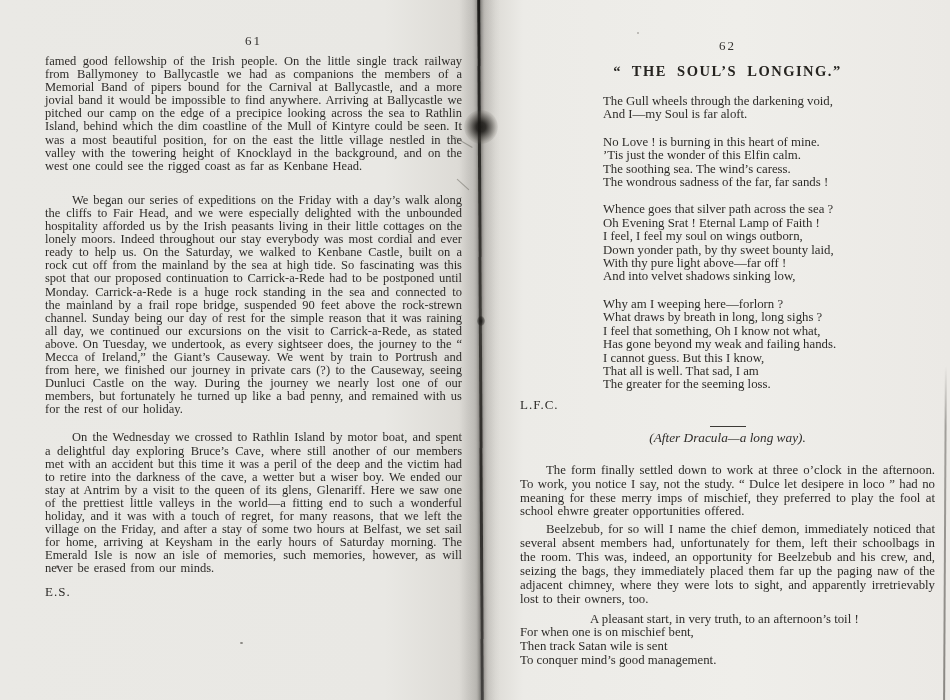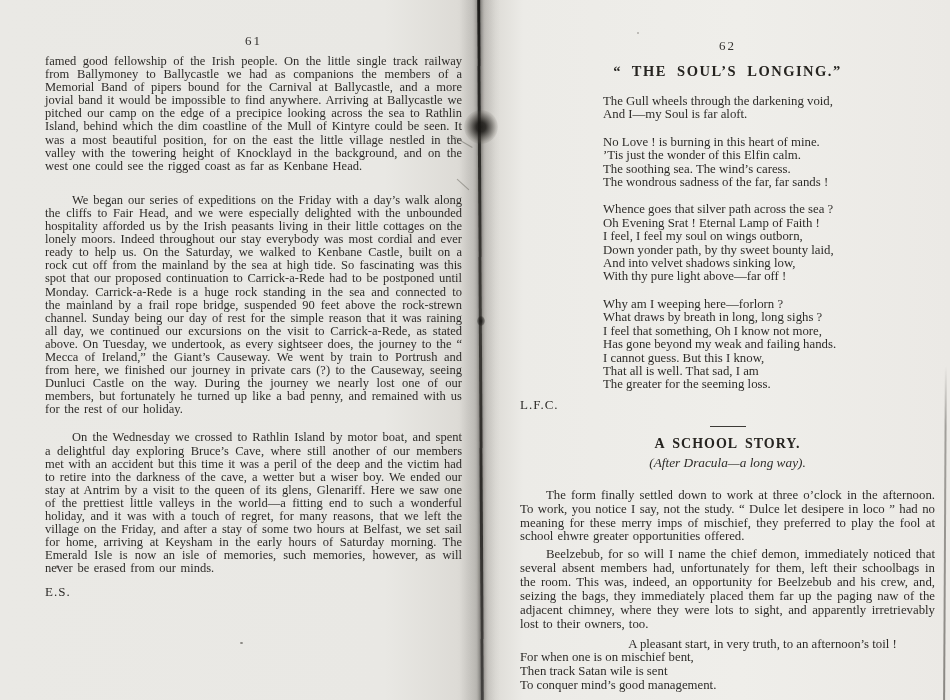--- a/index.html
+++ b/index.html
@@ -62,21 +62,21 @@
   }
   .story-subtitle { margin-top:3px; text-align:center; font-style:italic; font-size:13.3px; }
   .story-para {
     margin:0; font-size:12.8px; line-height:13.9px;
     text-align:justify; text-indent:26px; word-spacing:1px;
   }
   .story-para.sp1 { margin-top:18px; }
   .story-para.sp2 { margin-top:4px; }
   .verse { margin-top:6px; font-size:12.8px; line-height:13.6px; }
   .verse .line { }
-  .verse .line:first-child { margin-left:70px;text-align:center; }
+  .verse .line:first-child { margin-left:70px; }
 
   
   .gutter-shade {
     position:absolute; left:460px; top:0; width:40px; height:700px; pointer-events:none;
     background:linear-gradient(90deg,rgba(40,38,34,0) 0%,rgba(40,38,34,.14) 42%,rgba(40,38,34,.26) 50%,rgba(40,38,34,.10) 60%,rgba(40,38,34,0) 100%);
   }
   .gutter-line {
     position:absolute; left:479px; top:-4px; width:3px; height:708px;
     background:linear-gradient(180deg,#1c1b19 0%,#2b2a27 18%,#3d3b37 45%,#2f2d2a 68%,#444240 100%);
     box-shadow:0 0 4px rgba(20,18,15,.5);
@@ -131,36 +131,35 @@
             <div class="line">No Love !  is burning in this heart of mine.</div>
             <div class="line">’Tis just the wonder of this Elfin calm.</div>
             <div class="line">The soothing sea.  The wind’s caress.</div>
             <div class="line">The wondrous sadness of the far, far sands !</div>
           </div>
         <div class="stanza">
             <div class="line">Whence goes that silver path across the sea ?</div>
             <div class="line">Oh Evening Srat !  Eternal Lamp of Faith !</div>
             <div class="line">I feel, I feel my soul on wings outborn,</div>
             <div class="line">Down yonder path, by thy sweet bounty laid,</div>
+            <div class="line">With thy pure light above—far off !</div>
             <div class="line">And into velvet shadows sinking low,</div>
-            <div class="line">With thy pure light above—far off !</div>
           </div>
         <div class="stanza">
             <div class="line">Why am I weeping here—forlorn ?</div>
             <div class="line">What draws by breath in long, long sighs ?</div>
-            <div class="line">I feel that something, Oh I know not more,</div>
+            <div class="line">I feel that something, Oh I know not what,</div>
             <div class="line">Has gone beyond my weak and failing hands.</div>
             <div class="line">I cannot guess.  But this I know,</div>
             <div class="line">That all is well.  That sad, I am</div>
             <div class="line">The greater for the seeming loss.</div>
           </div>
       </div>
       <div class="sig lfc">L.F.C.</div>
       <div class="divider"></div>
-      <h3 class="story-title">A SCHOOL STORY.</h3>
       <div class="story-subtitle">(After Dracula—a long way).</div>
       <p class="story-para sp1">The form finally settled down to work at three o’clock in the afternoon.  To work, you notice I say, not the study.  “ Dulce let desipere in loco ” had no meaning for these merry imps of mischief, they preferred to play the fool at school ehwre greater opportunities offered.</p>
       <p class="story-para sp2">Beelzebub, for so will I name the chief demon, immediately noticed that several absent members had, unfortunately for them, left their schoolbags in the room.  This was, indeed, an opportunity for Beelzebub and his crew, and, seizing the bags, they immediately placed them far up the paging naw of the adjacent chimney, where they were lots to sight, and apparently irretrievably lost to their owners, too.</p>
       <div class="verse">
           <div class="line">A pleasant start, in very truth, to an afternoon’s toil !</div>
           <div class="line">For when one is on mischief bent,</div>
           <div class="line">Then track Satan wile is sent</div>
           <div class="line">To conquer mind’s good management.</div>
         </div>
     </div>

